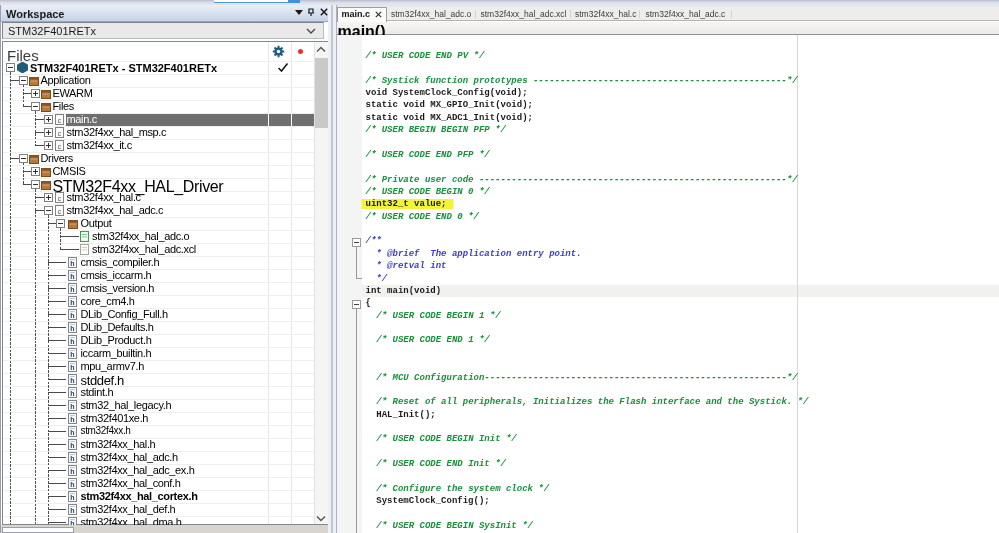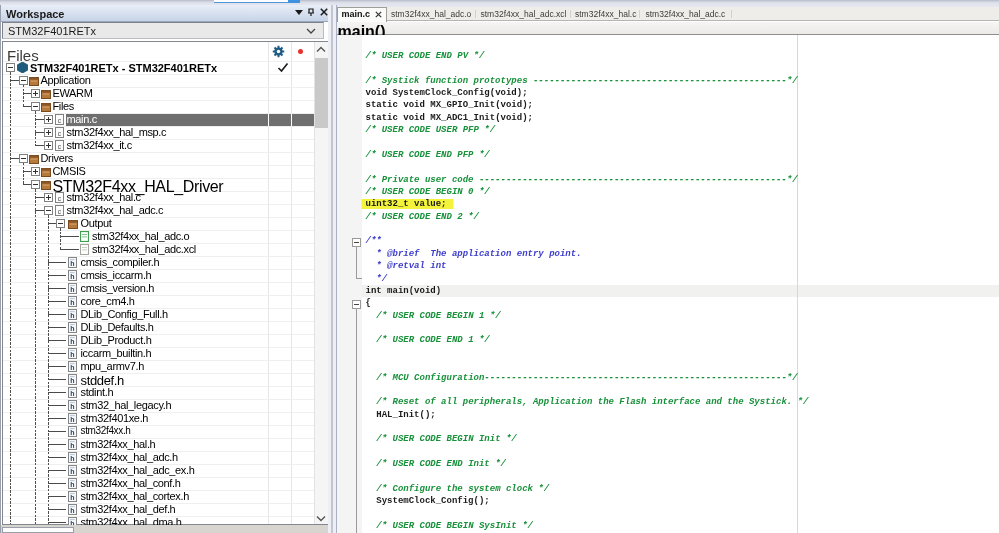--- a/index.html
+++ b/index.html
@@ -363,21 +363,21 @@
     <rect x="2" y="2.2" width="4.6" height="0.9" fill="#aebfd0"></rect>
     <text x="4.4" y="9.2" font-size="7" font-family="Liberation Sans" font-weight="bold" fill="#2a3d52" text-anchor="middle">h</text>
   </svg>
 <div style="position:absolute;left:80.5px;top:477.0px;font-size:11px;letter-spacing:-0.35px;font-weight:normal;color:#000000;white-space:nowrap">stm32f4xx_hal_conf.h</div>
 <div style="position:absolute;left:47.5px;top:496.0px;width:18.5px;height:1px;background-image:linear-gradient(#4a4a4a,#4a4a4a)"></div>
 <svg style="position:absolute;left:67.5px;top:491.0px" width="9" height="11">
     <rect x="0.5" y="0.5" width="8" height="10" fill="#f4f8fc" stroke="#858585" stroke-width="1"></rect>
     <rect x="2" y="2.2" width="4.6" height="0.9" fill="#aebfd0"></rect>
     <text x="4.4" y="9.2" font-size="7" font-family="Liberation Sans" font-weight="bold" fill="#2a3d52" text-anchor="middle">h</text>
   </svg>
-<div style="position:absolute;left:80.5px;top:490.0px;font-size:11px;letter-spacing:-0.35px;font-weight:normal;color:#000000;white-space:nowrap">stm32f4xx_hal_cortex.h</div>
+<div style="position:absolute;left:80.5px;top:490.0px;font-size:11px;letter-spacing:-0.35px;font-weight:bold;color:#000000;white-space:nowrap">stm32f4xx_hal_cortex.h</div>
 <div style="position:absolute;left:47.5px;top:509.0px;width:18.5px;height:1px;background-image:linear-gradient(#4a4a4a,#4a4a4a)"></div>
 <svg style="position:absolute;left:67.5px;top:504.0px" width="9" height="11">
     <rect x="0.5" y="0.5" width="8" height="10" fill="#f4f8fc" stroke="#858585" stroke-width="1"></rect>
     <rect x="2" y="2.2" width="4.6" height="0.9" fill="#aebfd0"></rect>
     <text x="4.4" y="9.2" font-size="7" font-family="Liberation Sans" font-weight="bold" fill="#2a3d52" text-anchor="middle">h</text>
   </svg>
 <div style="position:absolute;left:80.5px;top:503.0px;font-size:11px;letter-spacing:-0.35px;font-weight:normal;color:#000000;white-space:nowrap">stm32f4xx_hal_def.h</div>
 <div style="position:absolute;left:47.5px;top:522.0px;width:18.5px;height:1px;background-image:linear-gradient(#4a4a4a,#4a4a4a)"></div>
 <svg style="position:absolute;left:67.5px;top:517.0px" width="9" height="11">
     <rect x="0.5" y="0.5" width="8" height="10" fill="#f4f8fc" stroke="#858585" stroke-width="1"></rect>
@@ -428,43 +428,43 @@
 <div class="abs" style="left:351.5px;top:299.5px;width:9px;height:9px;background:#fff;border:1px solid #9a9a9a"></div>
 <div class="abs" style="left:353.5px;top:303.5px;width:5px;height:1px;background:#444"></div>
 <div class="abs" style="left:355.5px;top:308.5px;width:1px;height:224.5px;background:#9a9a9a"></div>
 
 <pre id="code"><span class="cm">/* USER CODE END PV */</span>
 
 <span class="cm">/* Systick function prototypes -----------------------------------------------*/</span>
 <span class="kw">void</span> SystemClock_Config(<span class="kw">void</span>);
 <span class="kw">static void</span> MX_GPIO_Init(<span class="kw">void</span>);
 <span class="kw">static void</span> MX_ADC1_Init(<span class="kw">void</span>);
-<span class="cm">/* USER CODE USER PFP */</span>
+<span class="cm">/* USER BEGIN BEGIN PFP */</span>
 
 <span class="cm">/* USER CODE END PFP */</span>
 
 <span class="cm">/* Private user code ---------------------------------------------------------*/</span>
 <span class="cm">/* USER CODE BEGIN 0 */</span>
 <span class="hl"><span class="kw">uint32_t</span> value;</span>
-<span class="cm">/* USER CODE END 2 */</span>
+<span class="cm">/* USER CODE END 0 */</span>
 
 <span class="dc">/**</span>
 <span class="dc">  * @brief  The application entry point.</span>
 <span class="dc">  * @retval int</span>
 <span class="dc">  */</span>
 <span class="kw">int</span> main(<span class="kw">void</span>)
 {
   <span class="cm">/* USER CODE BEGIN 1 */</span>
 
   <span class="cm">/* USER CODE END 1 */</span>
 
 
   <span class="cm">/* MCU Configuration--------------------------------------------------------*/</span>
 
-  <span class="cm">/* Reset of all peripherals, Application the Flash interface and the Systick. */</span>
+  <span class="cm">/* Reset of all peripherals, Initializes the Flash interface and the Systick. */</span>
   HAL_Init();
 
   <span class="cm">/* USER CODE BEGIN Init */</span>
 
   <span class="cm">/* USER CODE END Init */</span>
 
   <span class="cm">/* Configure the system clock */</span>
   SystemClock_Config();
 
   <span class="cm">/* USER CODE BEGIN SysInit */</span></pre>

